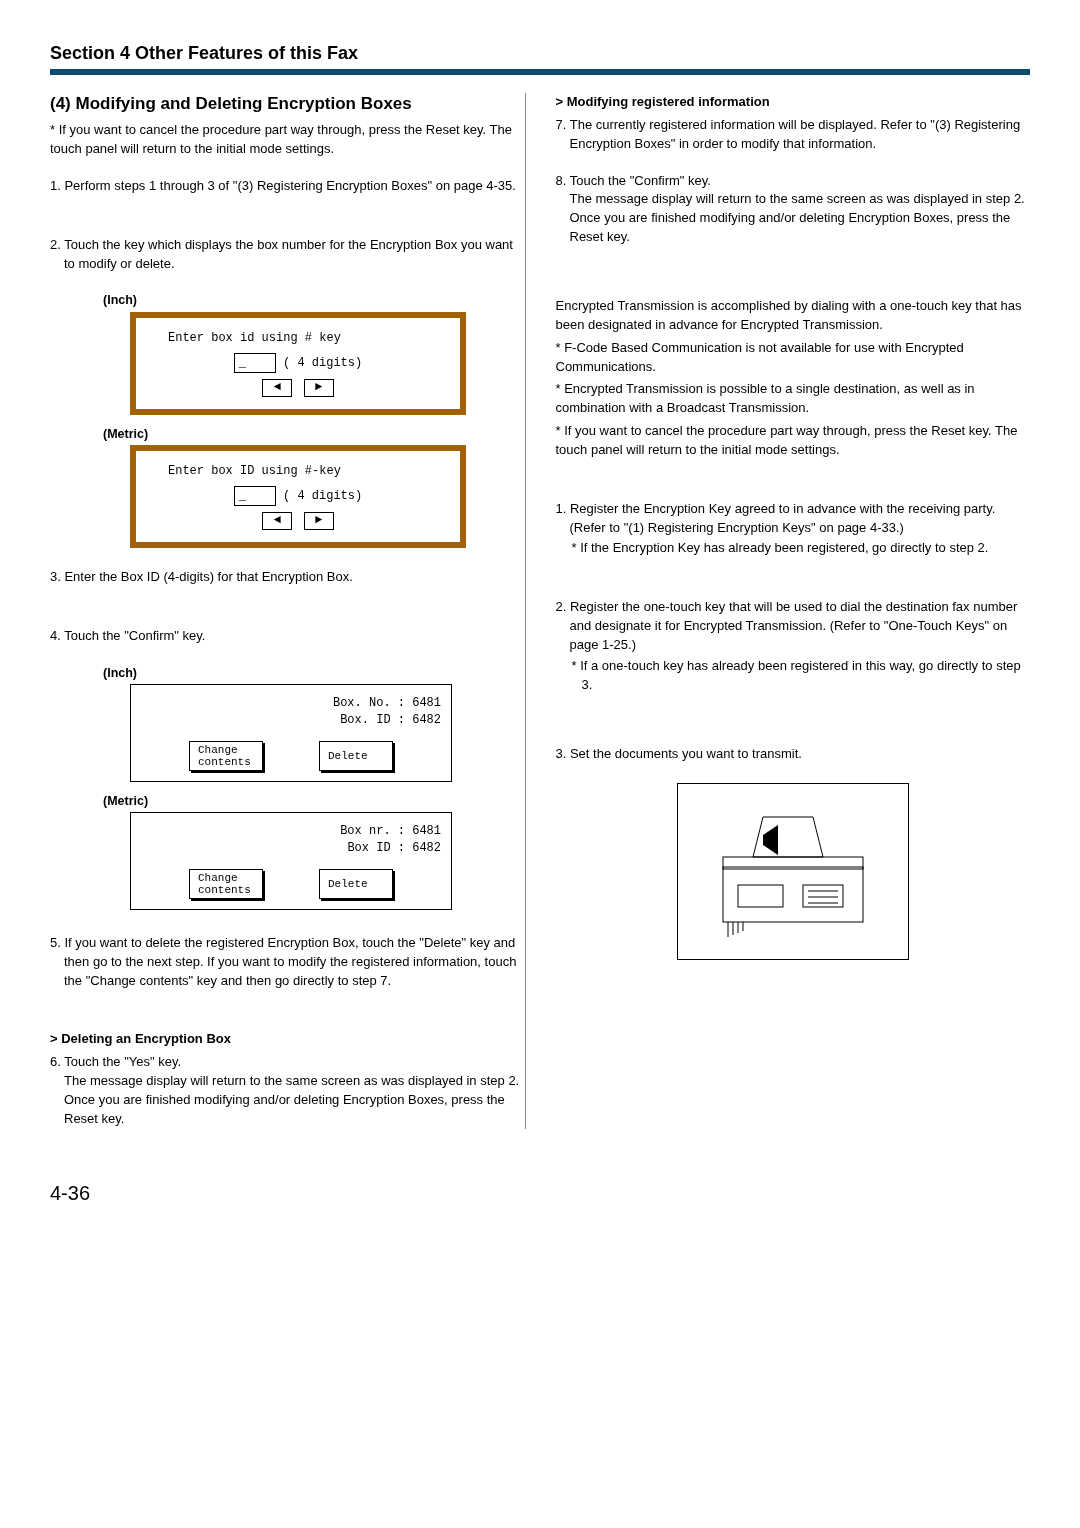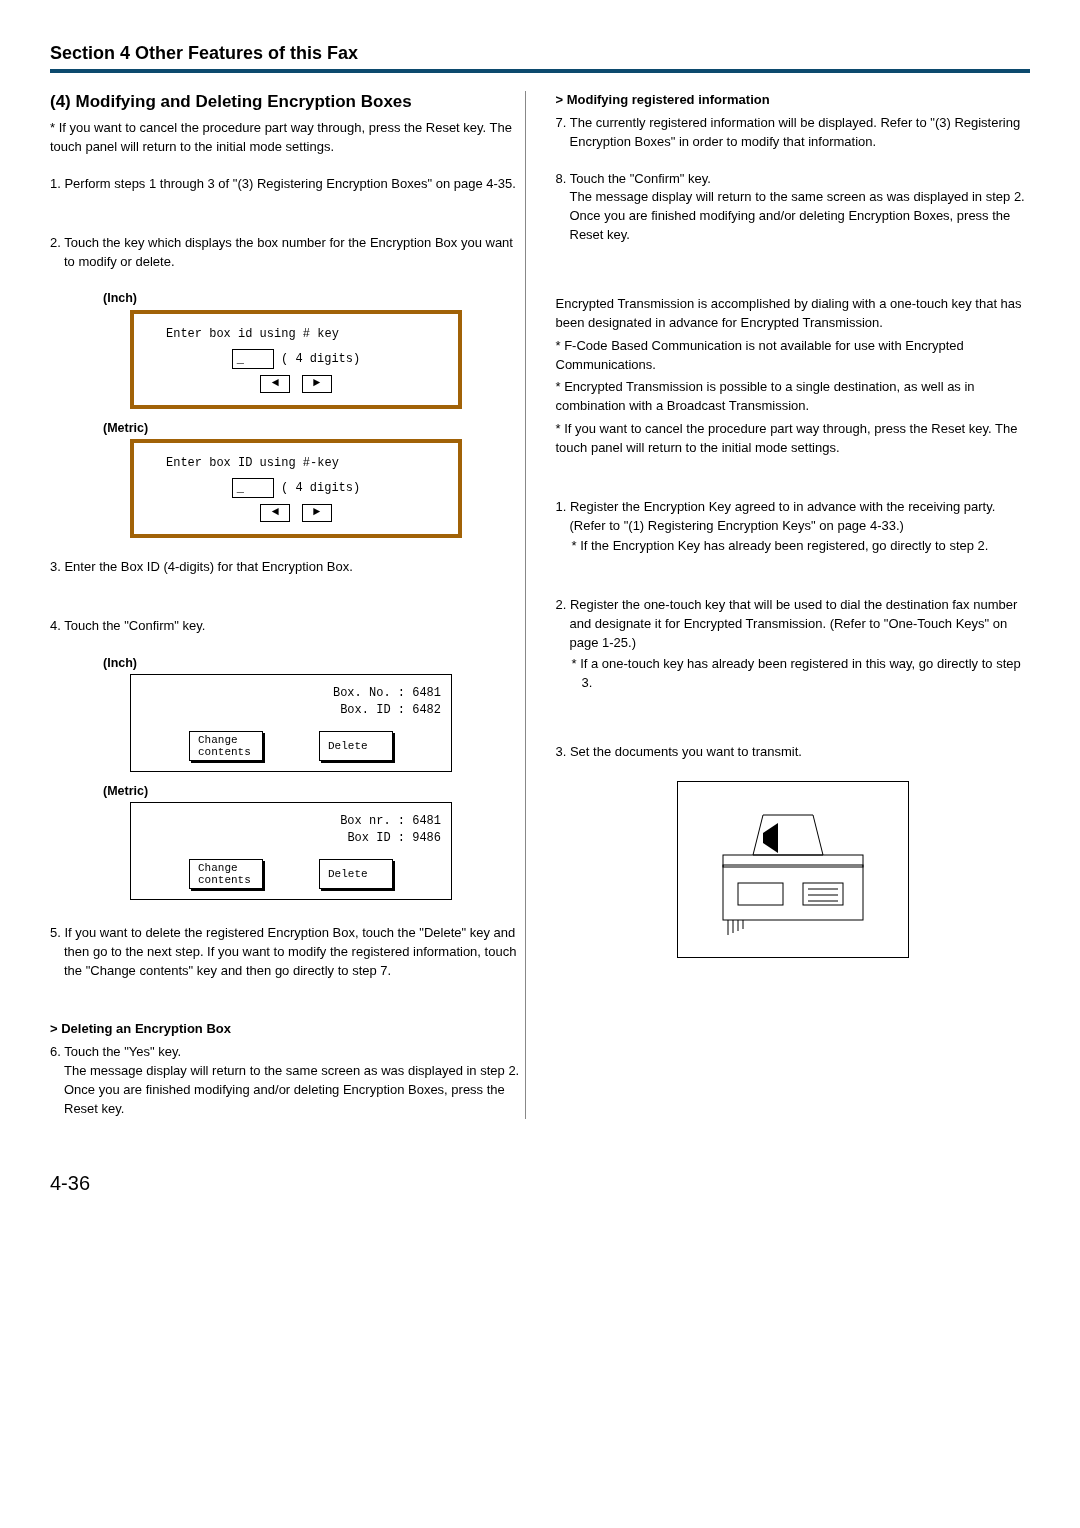--- a/index.html
+++ b/index.html
@@ -8,21 +8,21 @@
     padding: 40px 50px;
     background: #fff;
     color: #000;
     width: 980px;
     font-size: 13px;
     line-height: 1.45;
   }
   .section-header {
     font-size: 18px;
     font-weight: bold;
-    border-bottom: 4px solid #0c4a6e;
+    border-bottom: 6px solid #0c4a6e;
     padding-bottom: 3px;
     margin-bottom: 18px;
   }
   .columns {
     display: flex;
     gap: 30px;
   }
   .col {
     flex: 1;
     position: relative;
@@ -48,21 +48,21 @@
     margin: 4px 0 40px 0;
     padding-left: 14px;
     text-indent: -14px;
   }
   .label {
     font-weight: bold;
     margin: 2px 0 2px 53px;
     font-size: 12.5px;
   }
   .panel {
-    border: 4px solid #a16207;
+    border: 6px solid #a16207;
     width: 300px;
     margin: 0 0 10px 80px;
     padding: 12px;
     font-family: "Courier New", monospace;
     font-size: 12px;
     text-align: center;
   }
   .panel .toptext {
     text-align: left;
     margin-left: 20px;
@@ -190,21 +190,21 @@
         <div class="btn" style="white-space:pre-line">Change
 contents</div>
         <div class="btn" style="padding-top:8px">Delete</div>
       </div>
     </div>
 
     <div class="label">(Metric)</div>
     <div class="panel2">
       <div class="info">
         <div>Box nr. : 6481</div>
-        <div>Box ID  : 9486</div>
+        <div>Box ID  : 6482</div>
       </div>
       <div class="btnrow">
         <div class="btn" style="white-space:pre-line">Change
 contents</div>
         <div class="btn" style="padding-top:8px">Delete</div>
       </div>
     </div>
 
     <div class="step-big" style="margin-top:24px">5. If you want to delete the registered Encryption Box, touch the "Delete" key and then go to the next step. If you want to modify the registered information, touch the "Change contents" key and then go directly to step 7.</div>
 

